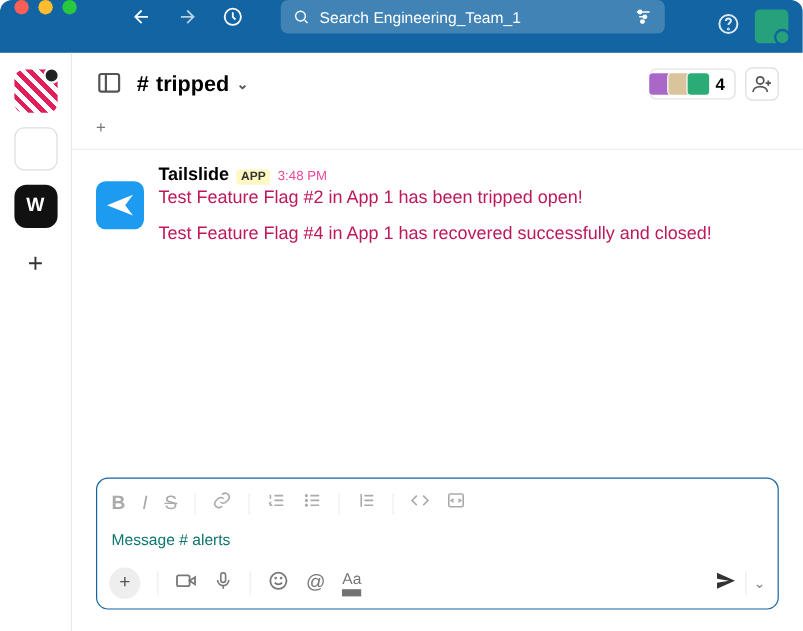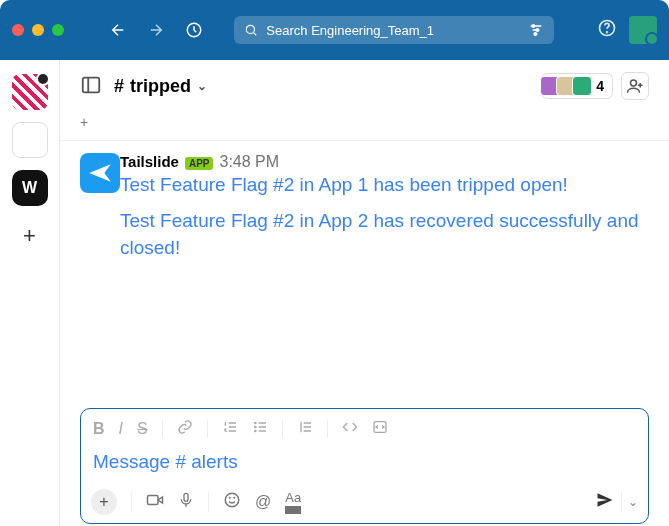--- a/index.html
+++ b/index.html
@@ -1,17 +1,17 @@
 <!DOCTYPE html>
 <html><head>
 <meta charset="utf-8">
 <style>
 * { box-sizing: border-box; margin: 0; padding: 0; }
 body { font-family: -apple-system, BlinkMacSystemFont, "Segoe UI", sans-serif; width: 669px; height: 526px; overflow: hidden; background: #fff; border-radius: 10px; }
-.titlebar { height: 60px; background: #1264a3; display: flex; align-items: center; padding: 0 12px; gap: 10px; }
+.titlebar { height: 44px; background: #1264a3; display: flex; padding: 0 12px; gap: 10px; }
 .traffic { display: flex; gap: 8px; margin-right: 30px; }
 .traffic span { width: 12px; height: 12px; border-radius: 50%; }
 .tl-close { background: #ff5f57; }
 .tl-min { background: #febc2e; }
 .tl-max { background: #28c840; }
 .nav-btn { width: 28px; height: 28px; display: flex; align-items: center; justify-content: center; color: #fff; opacity: 0.7; cursor: pointer; }
 .nav-btn.enabled { opacity: 1; }
 .search { flex: 1; max-width: 320px; height: 28px; background: rgba(255,255,255,0.2); border-radius: 6px; display: flex; align-items: center; padding: 0 10px; color: #fff; font-size: 13px; gap: 8px; margin: 0 auto; }
 .search-text { flex: 1; }
 .right-icons { display: flex; gap: 12px; margin-left: auto; align-items: center; }
@@ -37,40 +37,40 @@
 .member-pill { display:flex; align-items:center; border:1px solid #ddd; border-radius:6px; padding:2px 8px 2px 2px; gap:4px; font-size:14px; font-weight:600; }
 .member-avs { display:flex; }
 .member-avs span { width:20px; height:20px; border-radius:4px; margin-left:-4px; border:1px solid #fff; }
 .ma1{background:#a968c7;} .ma2{background:#d9c49b;} .ma3{background:#2bac76;}
 .add-ppl { width:28px; height:28px; display:flex; align-items:center; justify-content:center; color:#555; border:1px solid #ddd; border-radius:6px; }
 
 .bookmark { padding: 4px 20px 10px 20px; display:flex; align-items:center; gap:8px; color:#777; font-size:13px; border-bottom:1px solid #eee; }
 .bookmark .plus{font-size:14px;}
 
 .msgs { flex:1; overflow:auto; padding: 12px 20px; }
-.msg { display:flex; gap:0; }
+.msg { display:flex; gap:12px;align-items:center; }
 .app-avatar { width:40px; height:40px; background:#1d9bf0; border-radius:8px; display:flex; align-items:center; justify-content:center; color:#fff; flex-shrink:0; }
 .msg-head { display:flex; align-items:baseline; gap:6px; }
 .msg-author { font-weight:800; font-size:15px; }
-.app-badge { background:#84cc16; color:#333; font-size:10px; font-weight:700; padding:1px 4px; border-radius:3px; }
-.msg-time { font-size:16px; color:#737373; }
-.msg-text { font-size:19px; line-height:1.45; color:#3b82f6; margin-top:0px; }
+.app-badge { background:#fef9c3; color:#333; font-size:10px; font-weight:700; padding:1px 4px; border-radius:3px; }
+.msg-time { font-size:11px; color:#ec4899; }
+.msg-text { font-size:15px; line-height:1.45; color:#be185d; margin-top:0px; }
 .msg-text + .msg-text { margin-top:8px; }
 
 .composer { margin: 0 20px 18px 20px; border:1.5px solid #1264a3; border-radius:10px; padding:8px 10px; }
 .toolbar { display:flex; gap:14px; align-items:center; color:#aaa; padding:2px 0 8px 2px; }
 .toolbar .sep { width:1px; height:18px; background:#eee; }
 .toolbar svg, .toolbar .ico { width:16px; height:16px; }
-.input-line { padding: 4px 2px 10px 2px; font-size:19px; color:#3b82f6; }
+.input-line { padding: 4px 2px 10px 2px; font-size:13px; color:#0f766e; }
 .bottombar { display:flex; align-items:center; gap:14px; color:#777; padding-top:6px; }
 .plus-btn { width:26px; height:26px; border-radius:50%; background:#eee; display:flex; align-items:center; justify-content:center; color:#555; font-size:16px; }
 .bottombar .sep { width:1px; height:20px; background:#eee; }
 .send-area { margin-left:auto; display:flex; align-items:center; gap:6px; }
 .send-btn { color:#333; }
-.aa-underline { border-bottom: 8px solid #737373; padding-bottom:1px; font-size:13px; }
+.aa-underline { border-bottom: 6px solid #737373; padding-bottom:1px; font-size:13px; }
 </style>
 </head>
 <body>
 
 <div class="titlebar">
   <div class="traffic">
     <span class="tl-close"></span>
     <span class="tl-min"></span>
     <span class="tl-max"></span>
   </div>
@@ -166,21 +166,21 @@
               <path d="M2 12l20-8-6 8 6 8z"></path>
             </svg>
         </div>
         <div style="flex:1">
           <div class="msg-head">
             <span class="msg-author">Tailslide</span>
             <span class="app-badge">APP</span>
             <span class="msg-time">3:48 PM</span>
           </div>
           <div class="msg-text">Test Feature Flag #2 in App 1 has been tripped open!</div>
-          <div class="msg-text">Test Feature Flag #2 in App 2 has recovered successfully and closed!</div>
+          <div class="msg-text">Test Feature Flag #4 in App 1 has recovered successfully and closed!</div>
         </div>
       </div>
     </div>
 
     <div class="composer">
       <div class="toolbar">
         <span><b>B</b></span>
         <span><i>I</i></span>
         <span><s>S</s></span>
         <span class="sep"></span>

